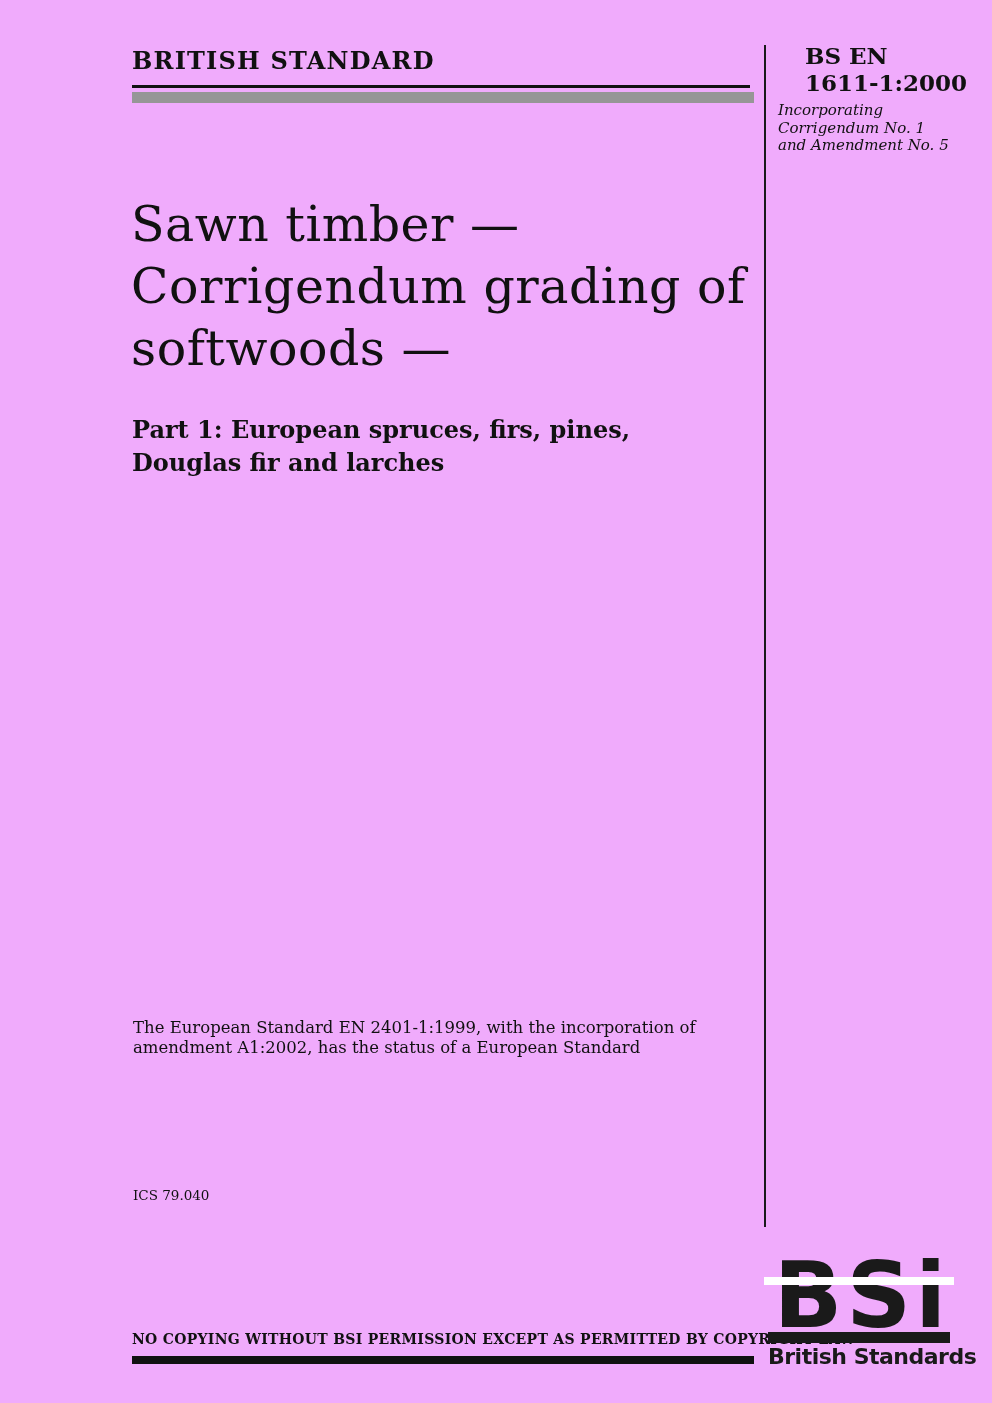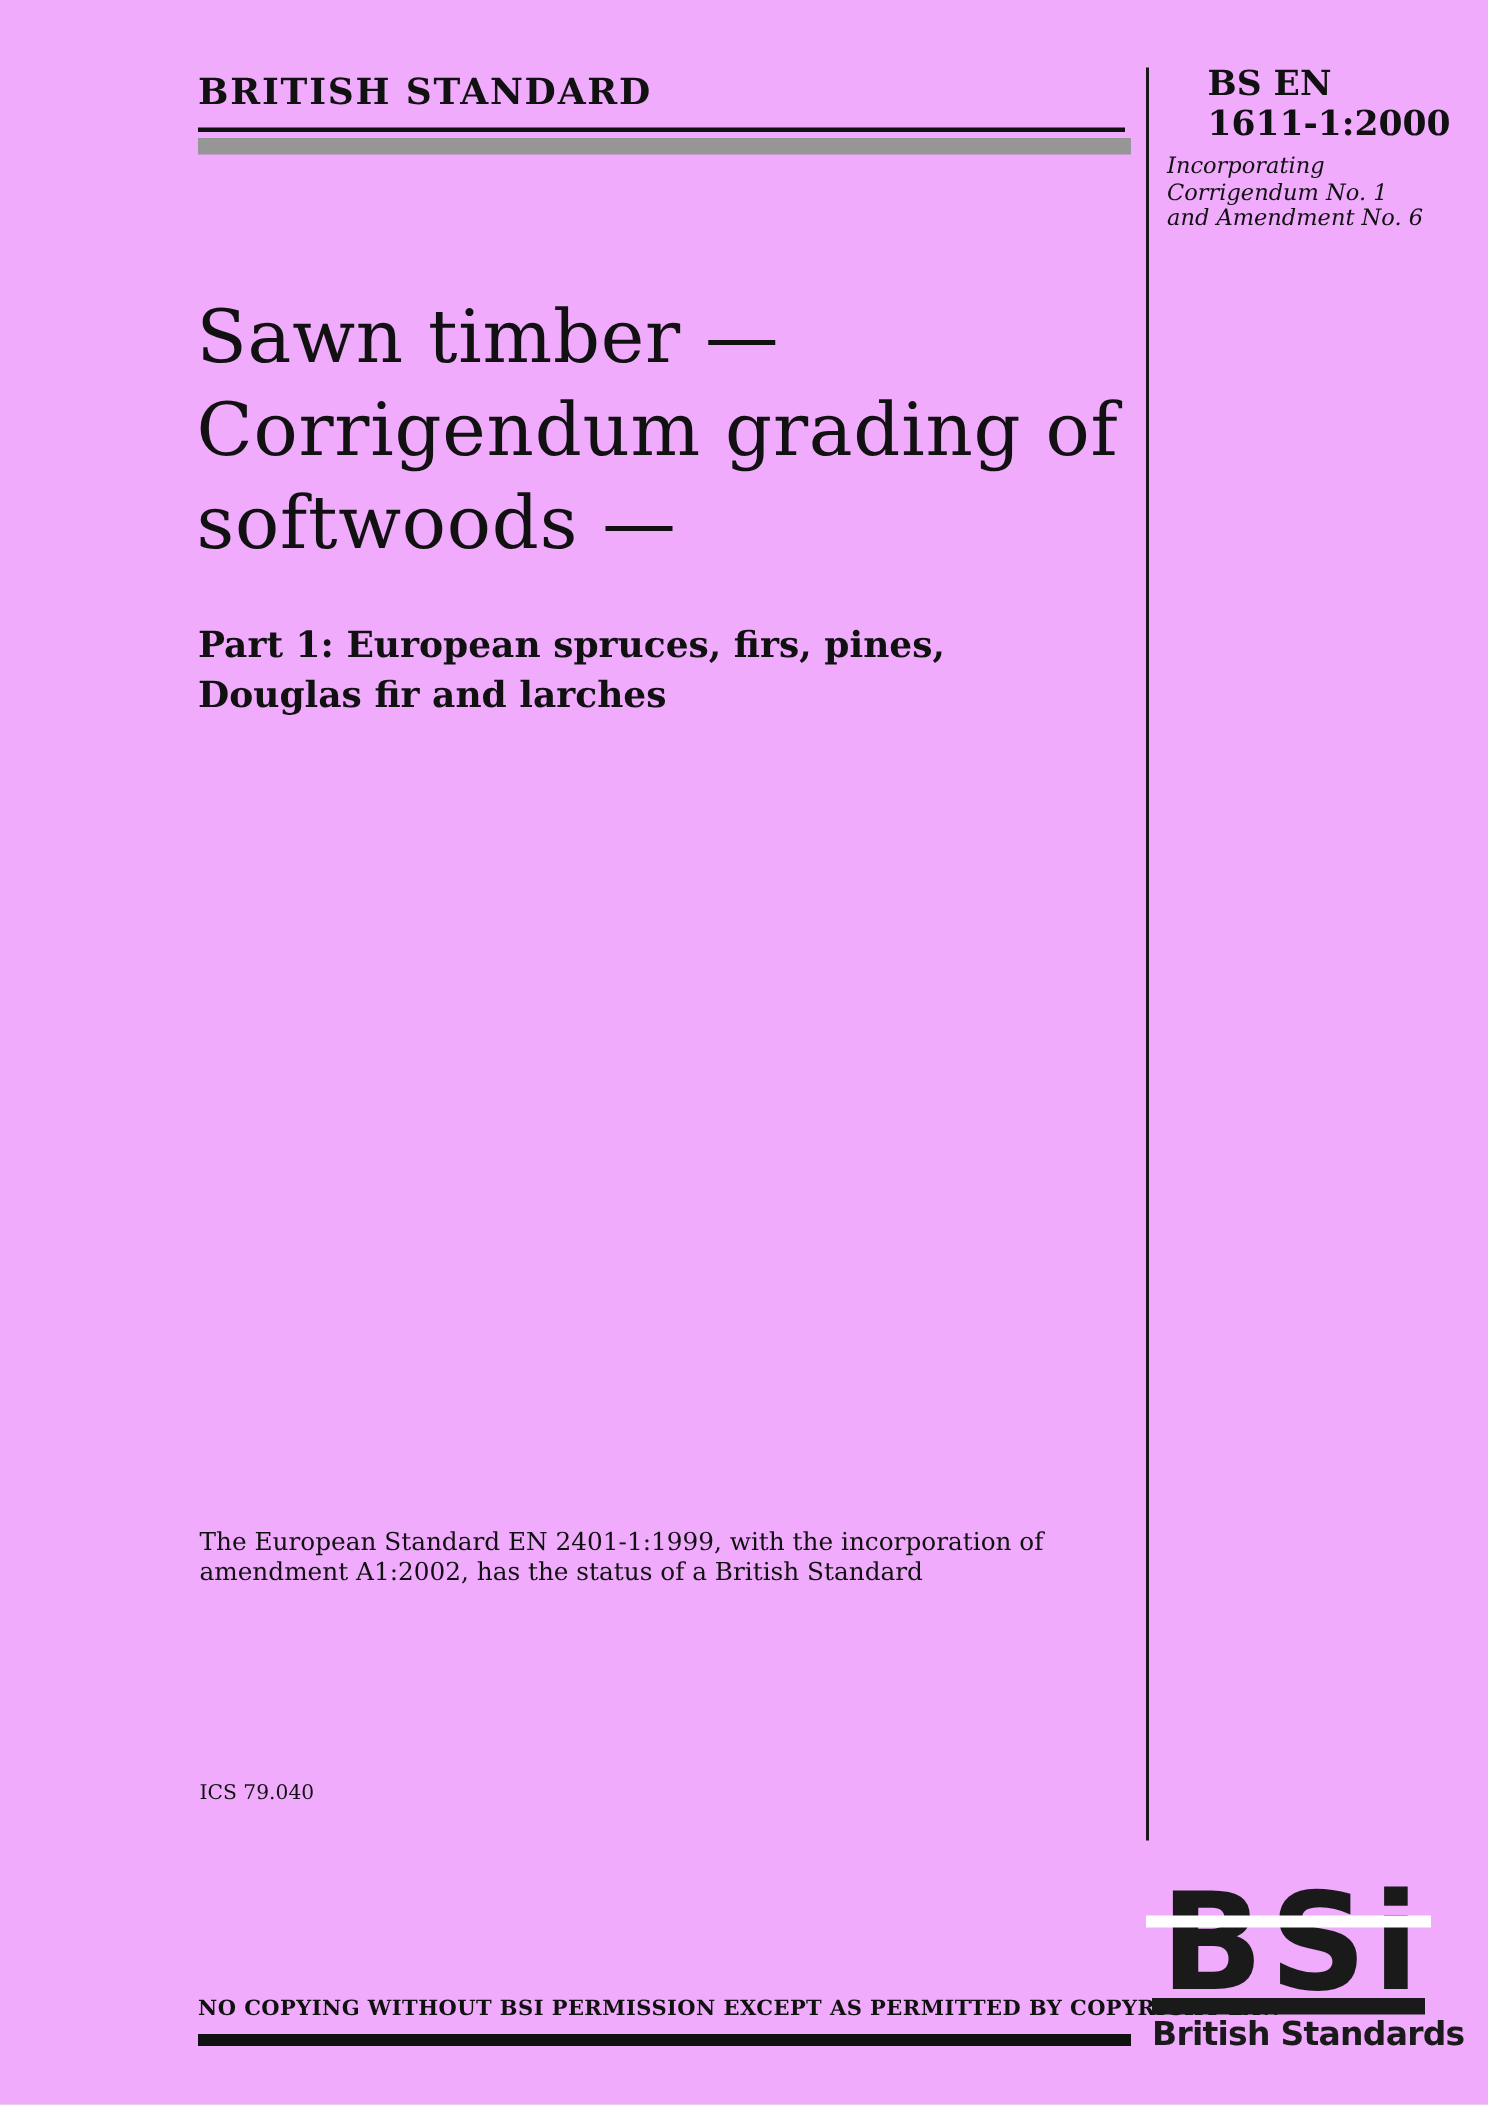--- a/index.html
+++ b/index.html
@@ -163,38 +163,38 @@
 
   <div class="column-divider"></div>
   <div class="ref-block">
     <div class="ref-designation">
       <div>BS EN</div>
       <div>1611-1:2000</div>
     </div>
     <div class="ref-incorporating">
       <div>Incorporating</div>
       <div>Corrigendum No. 1</div>
-      <div>and Amendment No. 6</div>
+      <div>and Amendment No. 5</div>
     </div>
   </div>
 
   <div class="doc-title">
     <div>Sawn timber —</div>
     <div>Corrigendum grading of</div>
     <div>softwoods —</div>
   </div>
 
   <div class="doc-subtitle">
     <div>Part 1: European spruces, firs, pines,</div>
     <div>Douglas fir and larches</div>
   </div>
 
   <div class="status-note">
     <div>The European Standard EN 2401-1:1999, with the incorporation of</div>
-    <div>amendment A1:2002, has the status of a British Standard</div>
+    <div>amendment A1:2002, has the status of a European Standard</div>
   </div>
 
   <div class="ics-code">ICS 79.040</div>
 
   <div class="copyright-notice">NO COPYING WITHOUT BSI PERMISSION EXCEPT AS PERMITTED BY COPYRIGHT LAW</div>
   <div class="footer-bar"></div>
 
   <div class="bsi-logo">
     <div class="bsi-letters">
       <span>BSi</span>

